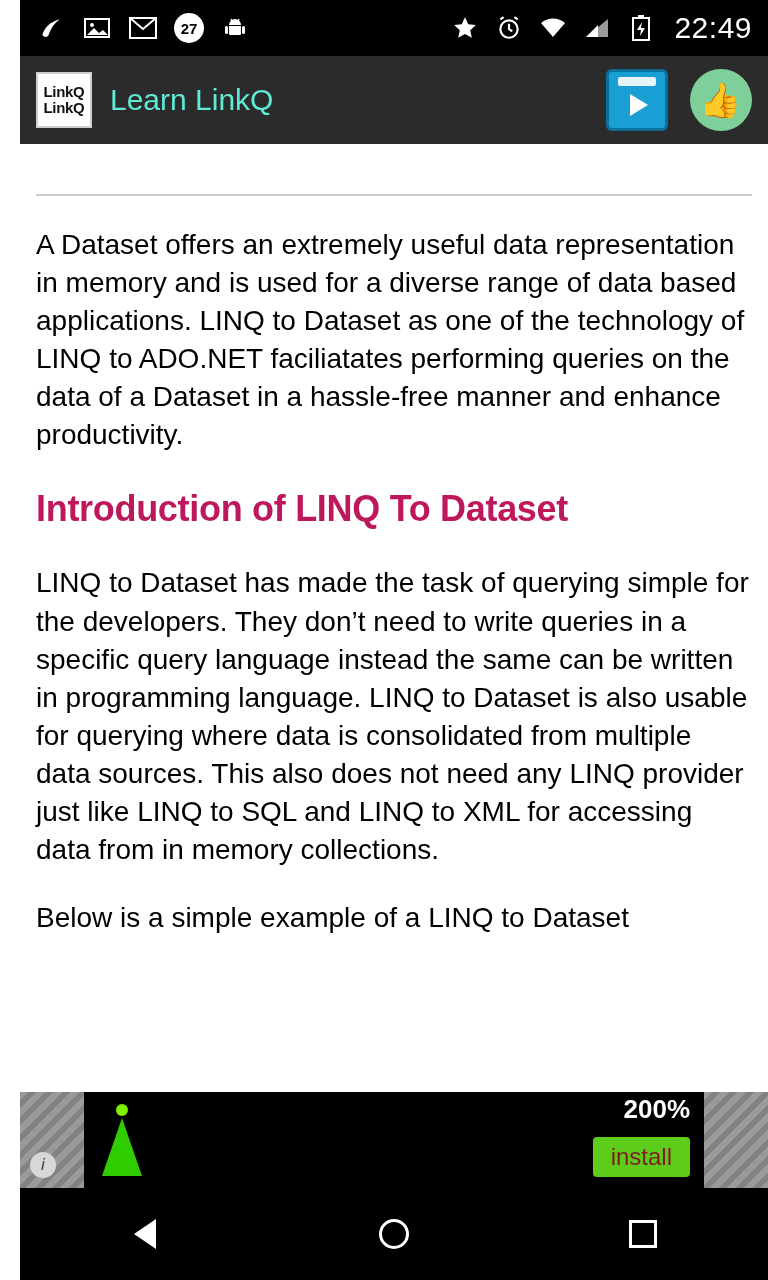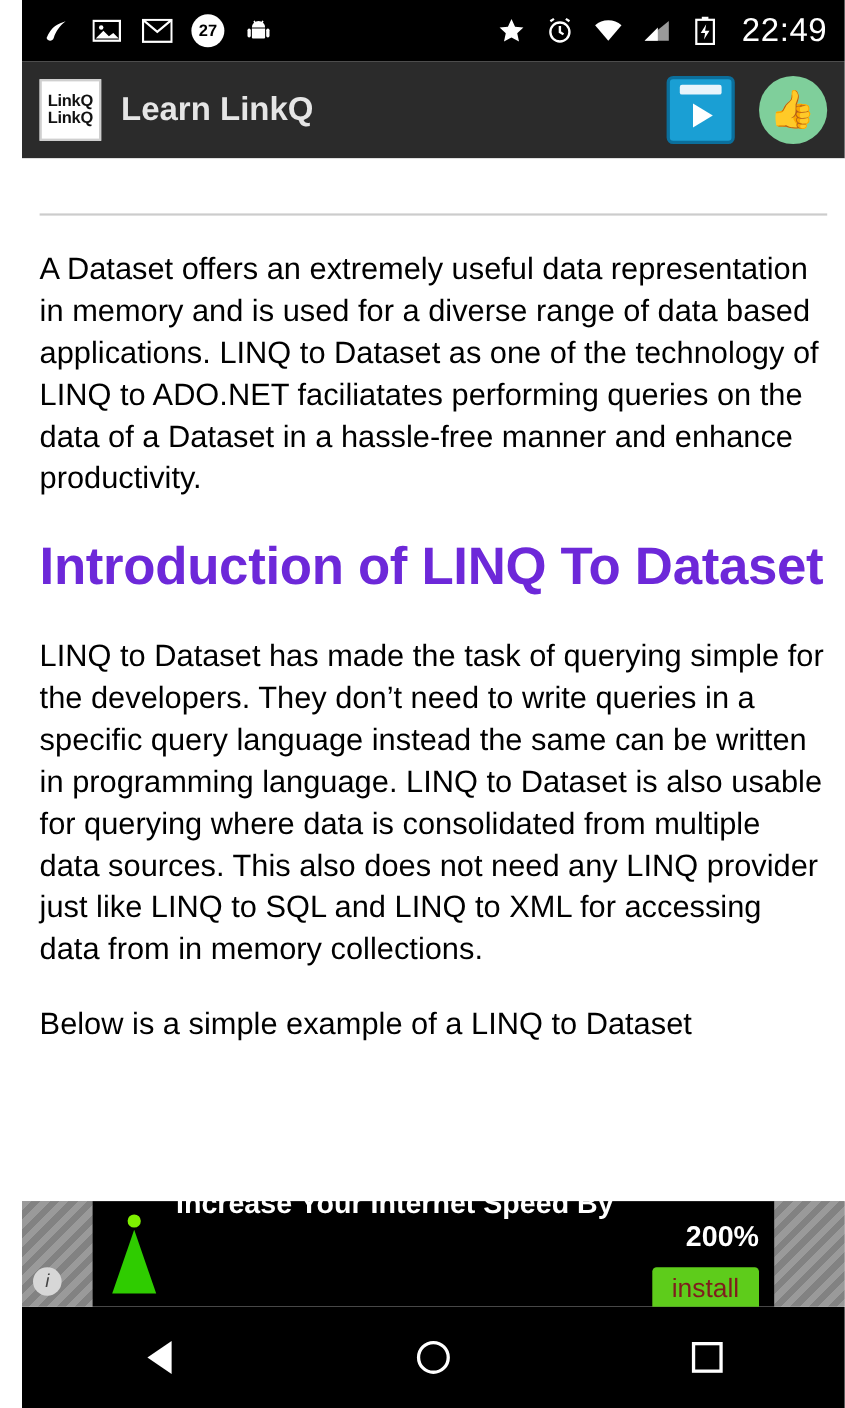--- a/index.html
+++ b/index.html
@@ -92,24 +92,24 @@
   }
   .app-logo span {
     display: block;
     font-size: 15px;
     font-weight: bold;
     color: #111111;
     line-height: 1.05;
     letter-spacing: -0.3px;
   }
   .app-title {
-    color: #e5e5e5;
+    color: #5eead4;
     font-size: 30px;
     margin-left: 18px;
-    font-weight: bold;
+    font-weight: normal;
     white-space: nowrap;
   }
   .appbar-actions {
     margin-left: auto;
     display: flex;
     align-items: center;
     gap: 22px;
   }
   .action-video {
     width: 62px;
@@ -174,23 +174,23 @@
     background: #cccccc;
     margin: 28px 0 30px 0;
   }
   .para {
     font-size: 28px;
     line-height: 1.36;
     color: #000000;
     margin-bottom: 30px;
   }
   .section-heading {
-    font-size: 48px;
-    font-weight: bold;
-    color: #6d28d9;
+    font-size: 36px;
+    font-weight: bold;
+    color: #be185d;
     margin: 34px 0 34px 0;
     letter-spacing: -0.3px;
   }
   .para-clipped {
     font-size: 28px;
     line-height: 1.36;
     color: #000000;
     max-height: 34px;
     overflow: hidden;
   }
@@ -427,21 +427,20 @@
     <div class="ad">
       <div class="ad-side">
         <div class="ad-info">i</div>
       </div>
       <div class="ad-main">
         <div class="ad-cone">
           <div class="ball"></div>
           <div class="body"></div>
         </div>
         <div class="ad-text">
-          <div class="ad-line1">Increase Your Internet Speed By</div>
           <div class="ad-bottom-row">
             <div class="ad-line2">200%</div>
             <div class="ad-install">install</div>
           </div>
         </div>
       </div>
       <div class="ad-side"></div>
     </div>
   </div>
 

